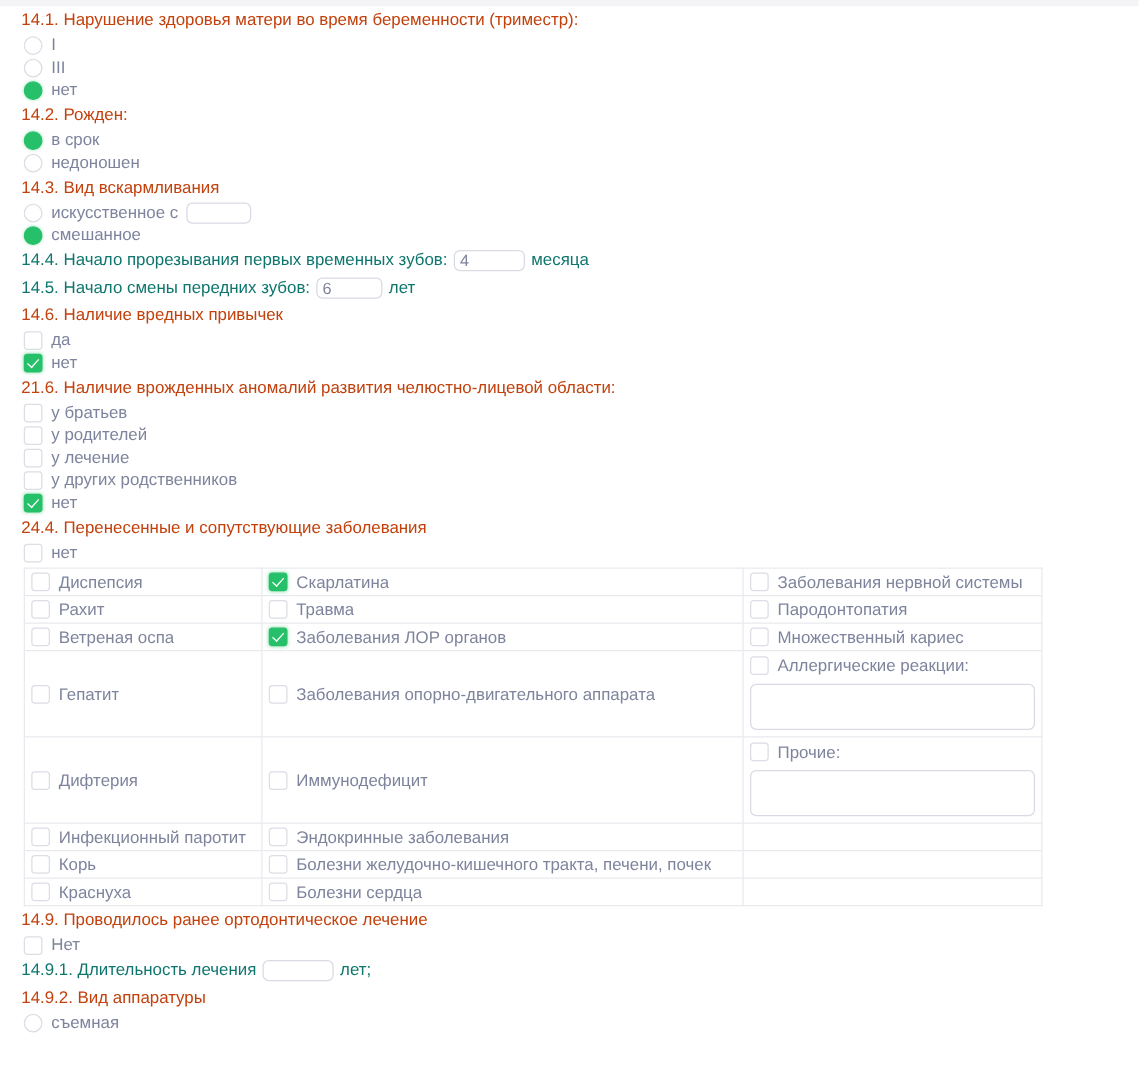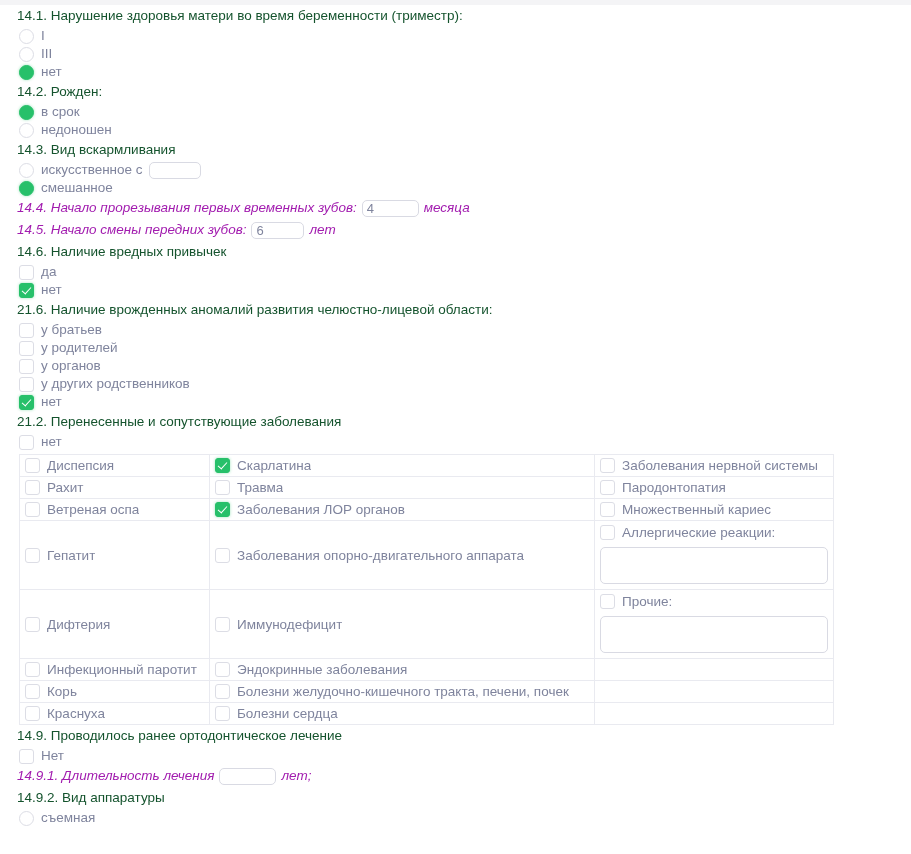--- a/index.html
+++ b/index.html
@@ -26,21 +26,21 @@
   }
   .page {
     position: absolute;
     top: 5px; left: 0;
     width: 911px;
   }
   .q-label {
     padding: 2px 0 2px 17px;
     line-height: 18px;
     white-space: nowrap;
-    color: #14532d;
+    color: #c2410c;
   }
   .opt-row {
     display: flex;
     align-items: center;
     padding-left: 19px;
     height: 18px;
     line-height: 18px;
   }
   .opt-row .opt-text {
     padding-left: 7px;
@@ -106,21 +106,21 @@
   .tinput.w-small { width: 52px; }
   .tinput.w-med   { width: 57px; }
   .tinput.w-med2  { width: 53px; }
   .inline-row {
     display: flex;
     align-items: center;
     padding-left: 17px;
     height: 22px;
     line-height: 22px;
   }
-  .inline-row .txt { color: #a21caf; white-space: nowrap; font-style: italic; }
+  .inline-row .txt { color: #0f766e; white-space: nowrap; }
   .inline-row .tinput { margin: 0 5px; }
   .opt-row .tinput { margin-left: 6px; }
 
   
   table.dis {
     border-collapse: collapse;
     table-layout: fixed;
     margin-left: 19px;
     margin-top: 3px;
     width: 814px;
@@ -236,32 +236,32 @@
   <div class="opt-row">
     <span class="cbox"></span>
     <span class="opt-text">у братьев</span>
   </div>
   <div class="opt-row">
     <span class="cbox"></span>
     <span class="opt-text">у родителей</span>
   </div>
   <div class="opt-row">
     <span class="cbox"></span>
-    <span class="opt-text">у органов</span>
+    <span class="opt-text">у лечение</span>
   </div>
   <div class="opt-row">
     <span class="cbox"></span>
     <span class="opt-text">у других родственников</span>
   </div>
   <div class="opt-row">
     <span class="cbox on"></span>
     <span class="opt-text">нет</span>
   </div>
 
-  <div class="q-label">21.2. Перенесенные и сопутствующие заболевания</div>
+  <div class="q-label">24.4. Перенесенные и сопутствующие заболевания</div>
   <div class="opt-row">
     <span class="cbox"></span>
     <span class="opt-text">нет</span>
   </div>
 
   <table class="dis">
     <colgroup>
       <col class="col1">
         <col class="col2">
         <col class="col3">

